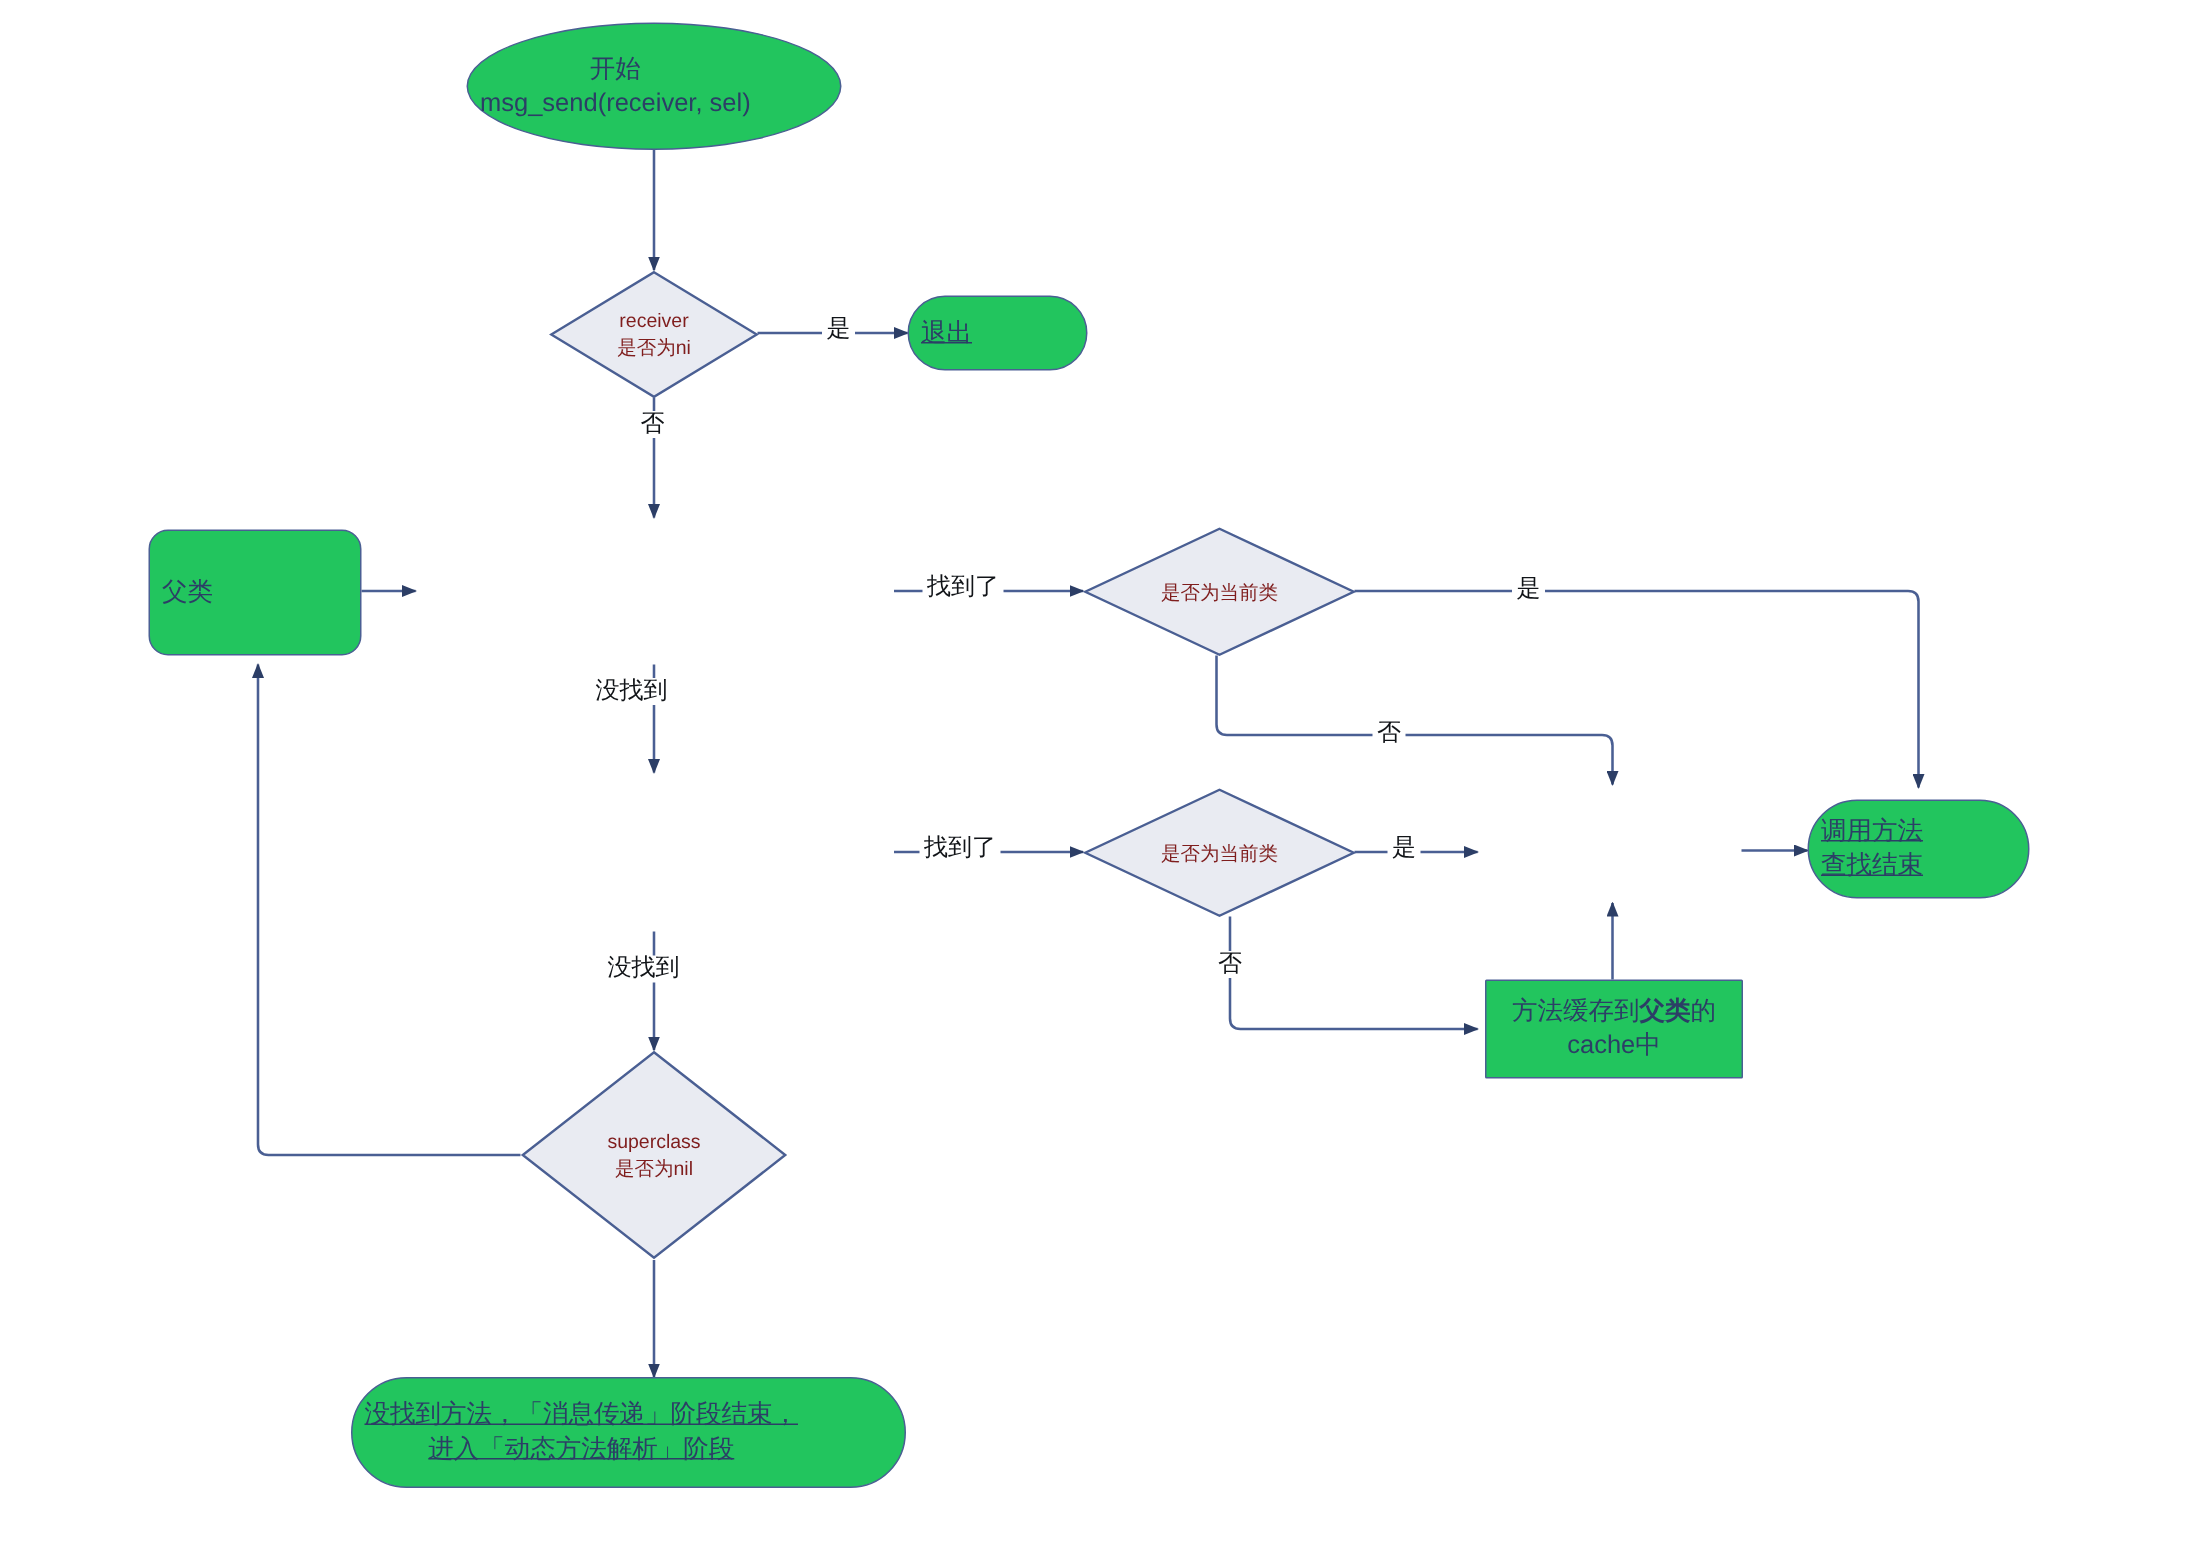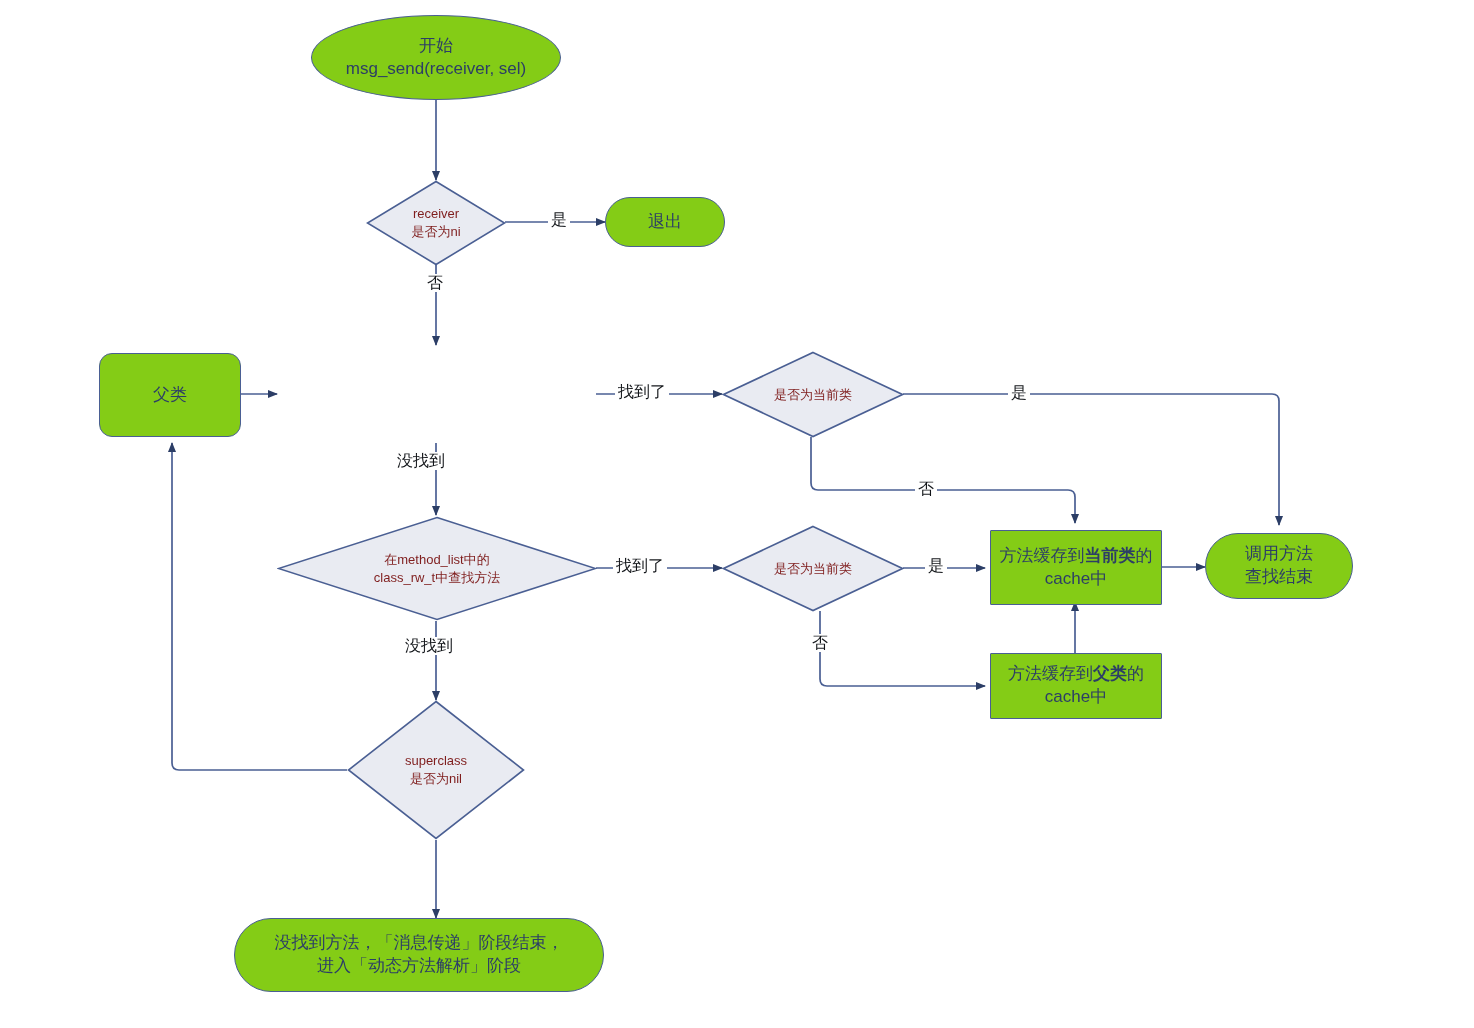--- a/index.html
+++ b/index.html
@@ -26,30 +26,30 @@
     top: 0;
     width: 1474px;
     height: 1028px;
     pointer-events: none;
   }
   .node {
     position: absolute;
     box-sizing: border-box;
     display: flex;
     align-items: center;
-    justify-content: center;
     text-align: center;
     color: #2c3e66;
     font-size: 17px;
     line-height: 1.35;
-    background: #84cc16;
+    background: #22c55e;
     border: 1.6px solid #4a5f93;
   }
   .node.terminator {
     border-radius: 999px;
+    text-decoration: underline;
   }
   .node.ellipse {
     border-radius: 50%;
   }
   .node.rounded {
     border-radius: 13px;
   }
   .node.rect {
     border-radius: 1px;
   }
@@ -172,38 +172,28 @@
   </div>
 
 
   <div class="diamond" style="left:722px; top:351px; width:182px; height:87px;">
     <svg class="shape" viewBox="0 0 182 87" preserveAspectRatio="none">
       <polygon points="91,1.5 180.5,43.5 91,85.5 1.5,43.5" vector-effect="non-scaling-stroke"></polygon>
     </svg>
     <div class="label">是否为当前类</div>
   </div>
 
-  <div class="diamond" style="left:277px; top:516px; width:320px; height:105px;">
-    <svg class="shape" viewBox="0 0 320 105" preserveAspectRatio="none">
-      <polygon points="160,1.5 318.5,52.5 160,103.5 1.5,52.5" vector-effect="non-scaling-stroke"></polygon>
-    </svg>
-    <div class="label">在method_list中的
-class_rw_t中查找方法</div>
-  </div>
 
   <div class="diamond" style="left:722px; top:525px; width:182px; height:87px;">
     <svg class="shape" viewBox="0 0 182 87" preserveAspectRatio="none">
       <polygon points="91,1.5 180.5,43.5 91,85.5 1.5,43.5" vector-effect="non-scaling-stroke"></polygon>
     </svg>
     <div class="label">是否为当前类</div>
   </div>
 
-  <div class="node rect" style="left:990px; top:530px; width:172px; height:75px;">
-    <span class="txt"><span>方法缓存到</span><b>当前类</b><span>的cache中</span></span>
-  </div>
 
   <div class="node rect" style="left:990px; top:653px; width:172px; height:66px;">
     <span class="txt"><span>方法缓存到</span><b>父类</b><span>的cache中</span></span>
   </div>
 
   <div class="node terminator" style="left:1205px; top:533px; width:148px; height:66px;">
     <span class="txt">调用方法
 查找结束</span>
   </div>
 

